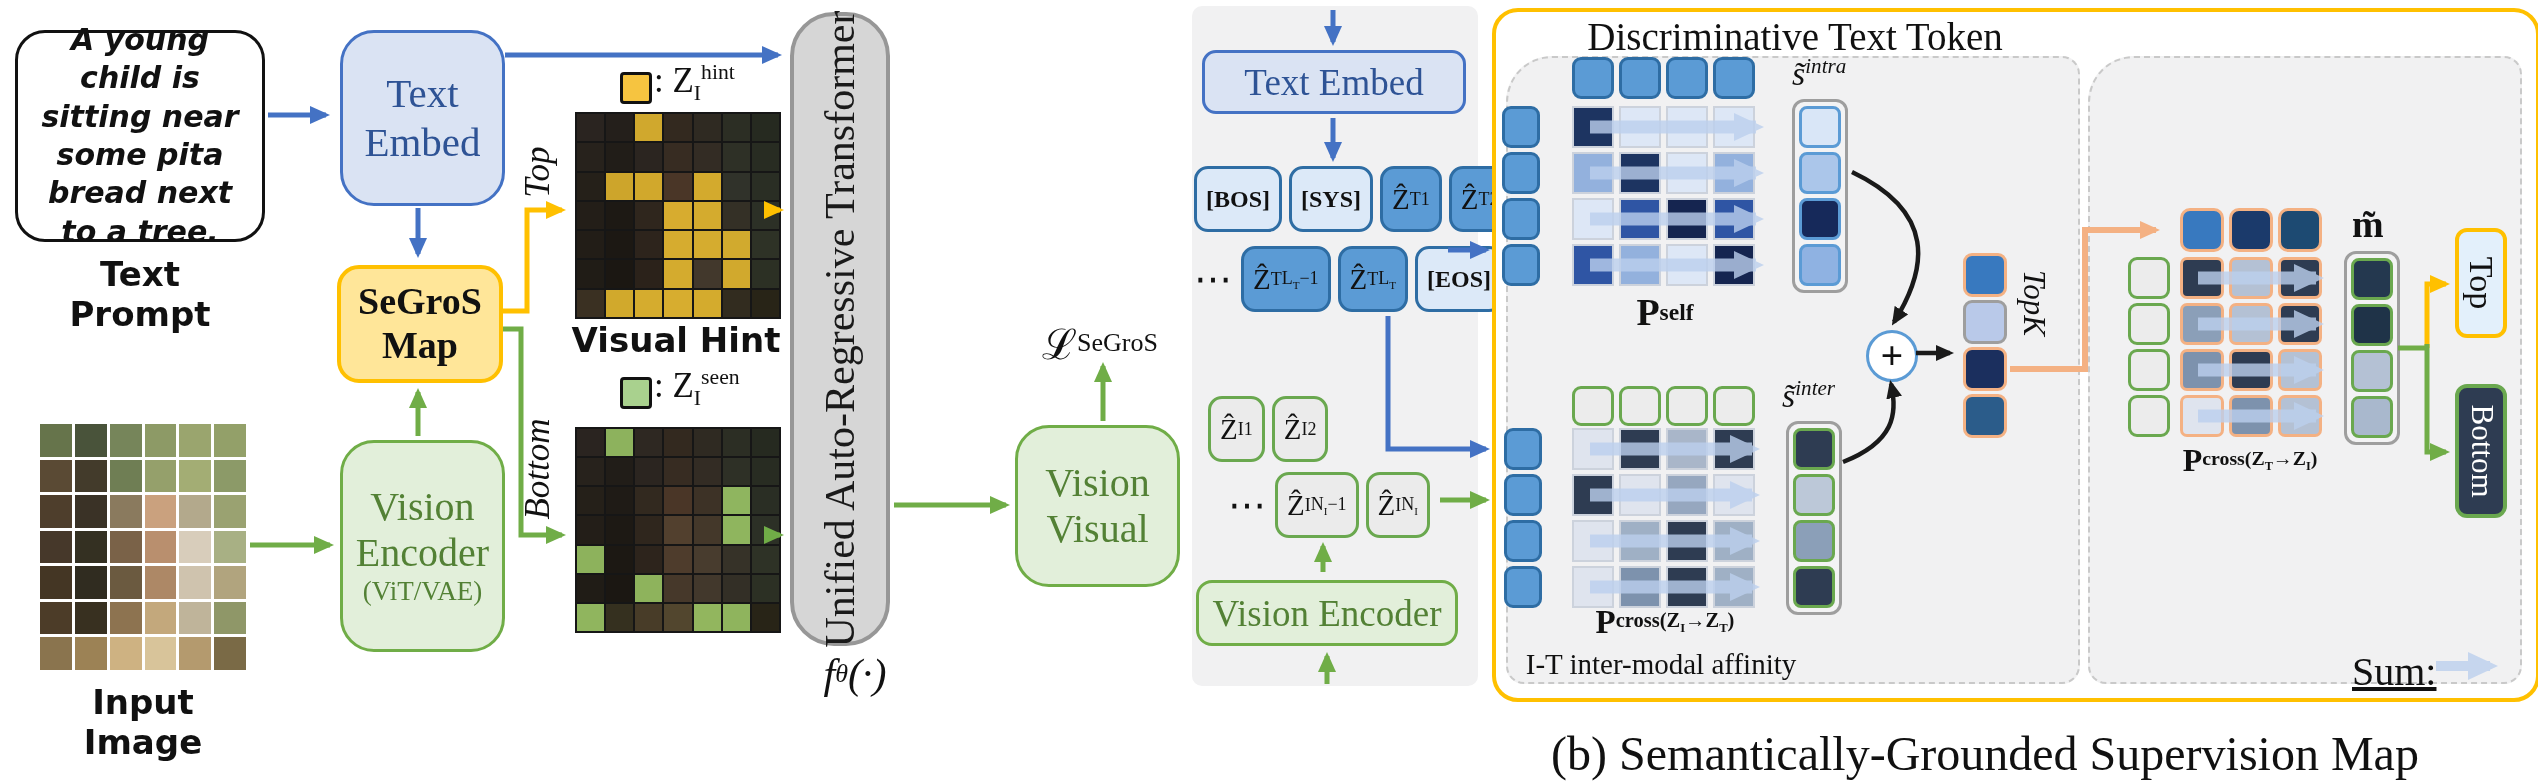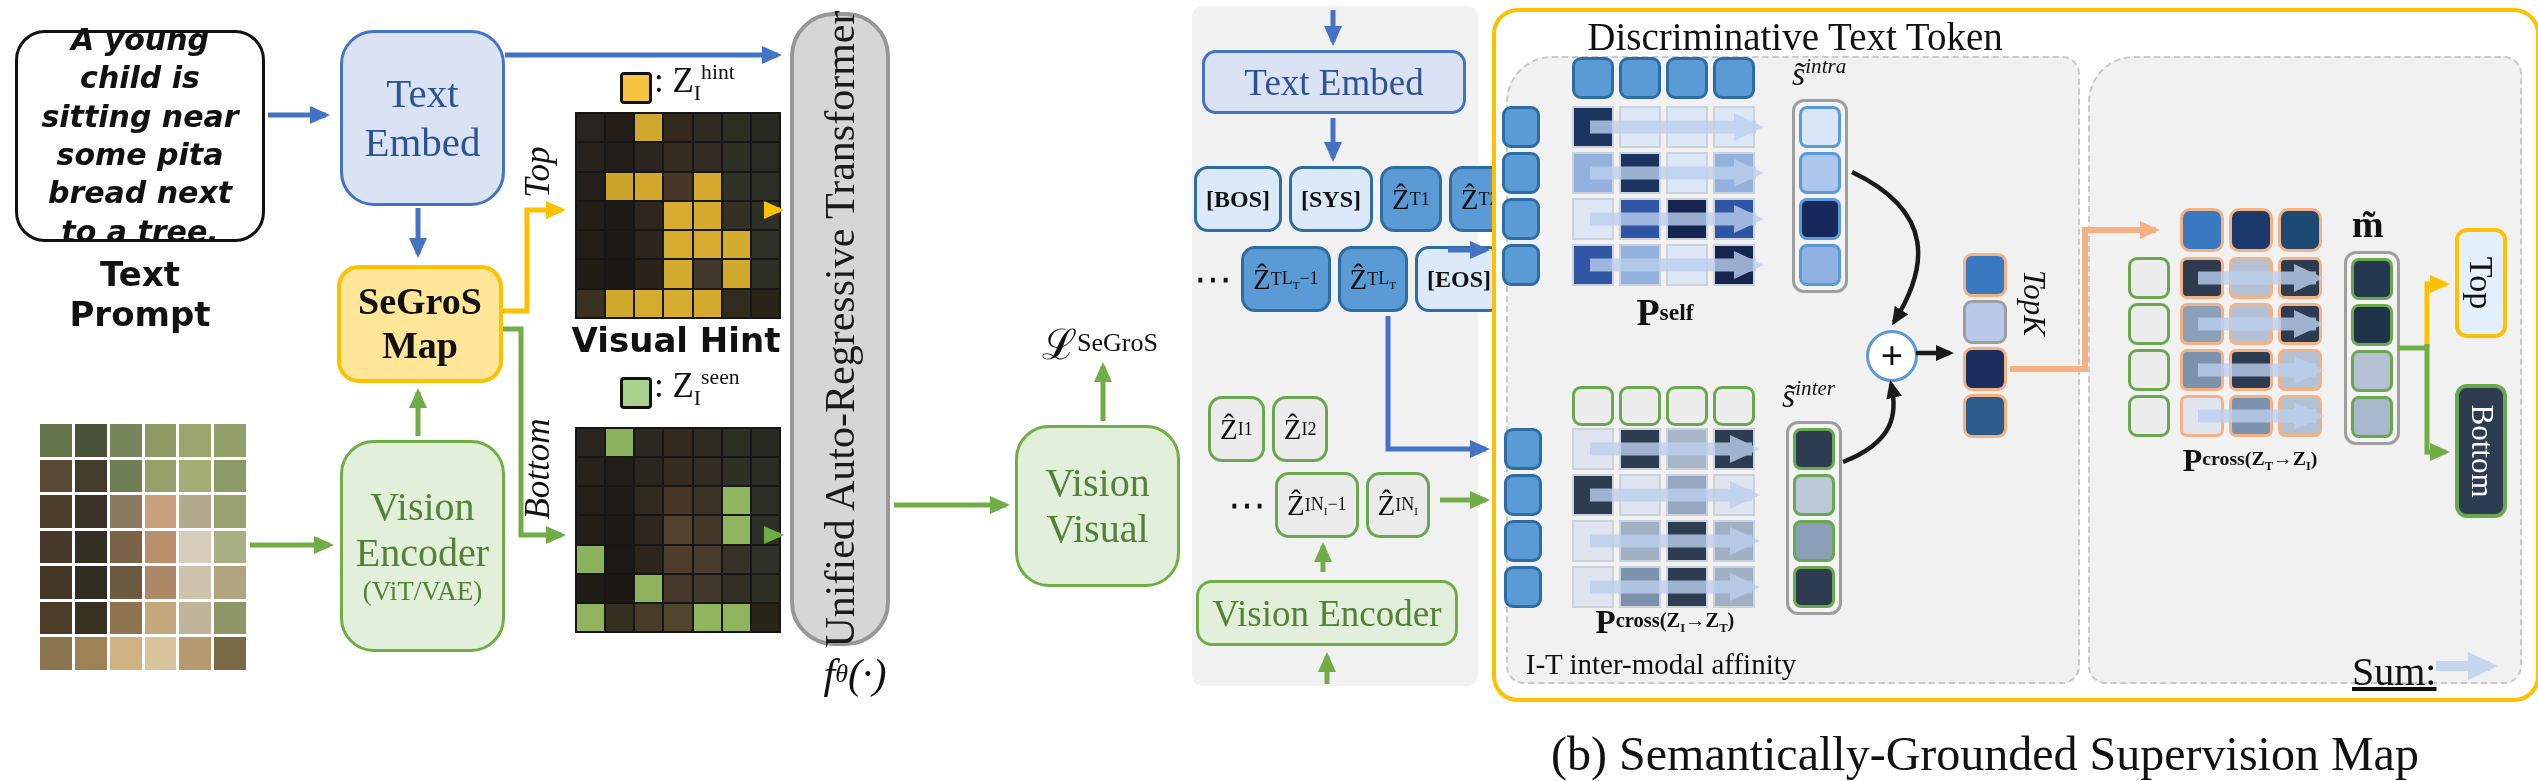--- a/index.html
+++ b/index.html
@@ -128,20 +128,21 @@
       <div class="cell" style="background: rgb(195, 168, 124);"></div>
       <div class="cell" style="background: rgb(191, 180, 154);"></div>
       <div class="cell" style="background: rgb(143, 151, 104);"></div>
       <div class="cell" style="background: rgb(138, 116, 78);"></div>
       <div class="cell" style="background: rgb(156, 130, 85);"></div>
       <div class="cell" style="background: rgb(206, 178, 130);"></div>
       <div class="cell" style="background: rgb(216, 196, 154);"></div>
       <div class="cell" style="background: rgb(180, 154, 110);"></div>
       <div class="cell" style="background: rgb(122, 106, 70);"></div>
     </div>
+  <div class="lbl ctr hand" style="left:30px;top:682px;width:226px;font-size:34px;">Input Image</div>
 
   <div class="imggrid img-base" style="left:575px;top:112px;width:202px;height:203px;grid-template-columns:repeat(7,1fr);grid-auto-rows:1fr;">
       <div class="cell" style="background: rgb(42, 36, 32);"></div>
       <div class="cell" style="background: rgb(36, 31, 27);"></div>
       <div class="cell" style="background: rgb(46, 40, 34);"></div>
       <div class="cell" style="background: rgb(51, 41, 31);"></div>
       <div class="cell" style="background: rgb(47, 42, 34);"></div>
       <div class="cell" style="background: rgb(44, 46, 36);"></div>
       <div class="cell" style="background: rgb(38, 42, 32);"></div>
       <div class="cell" style="background: rgb(39, 34, 28);"></div>

